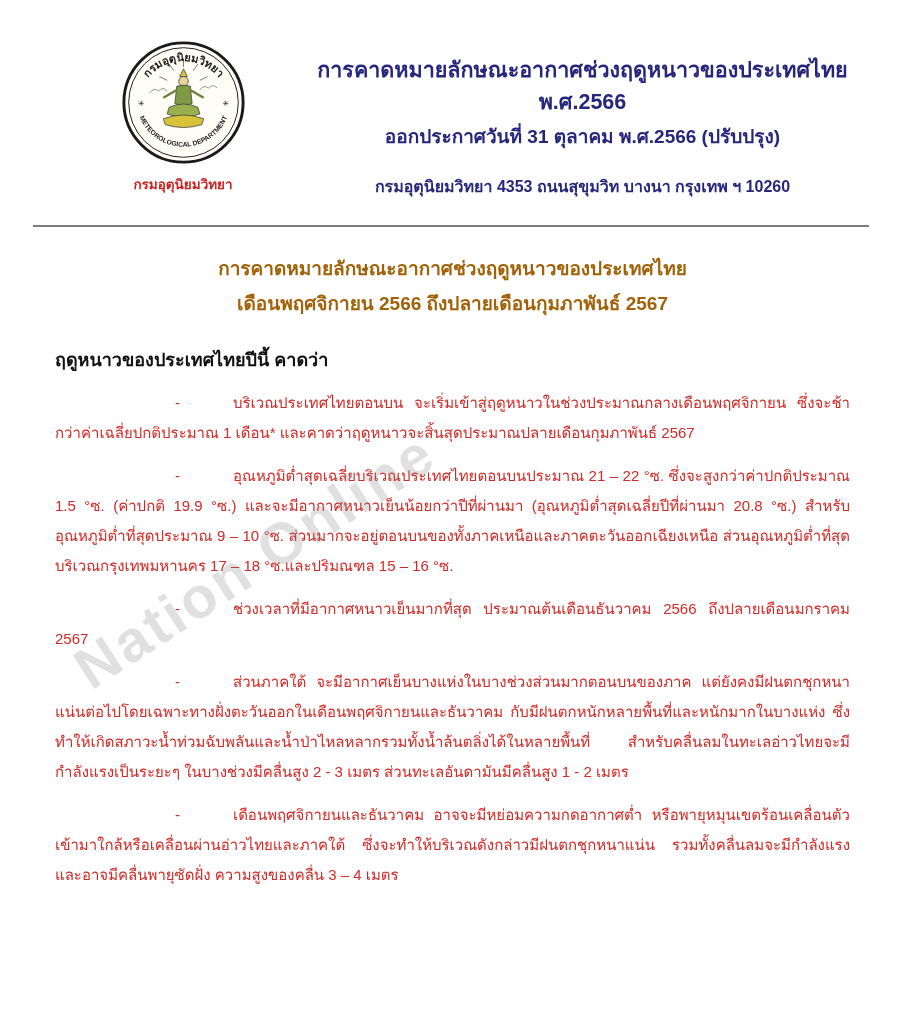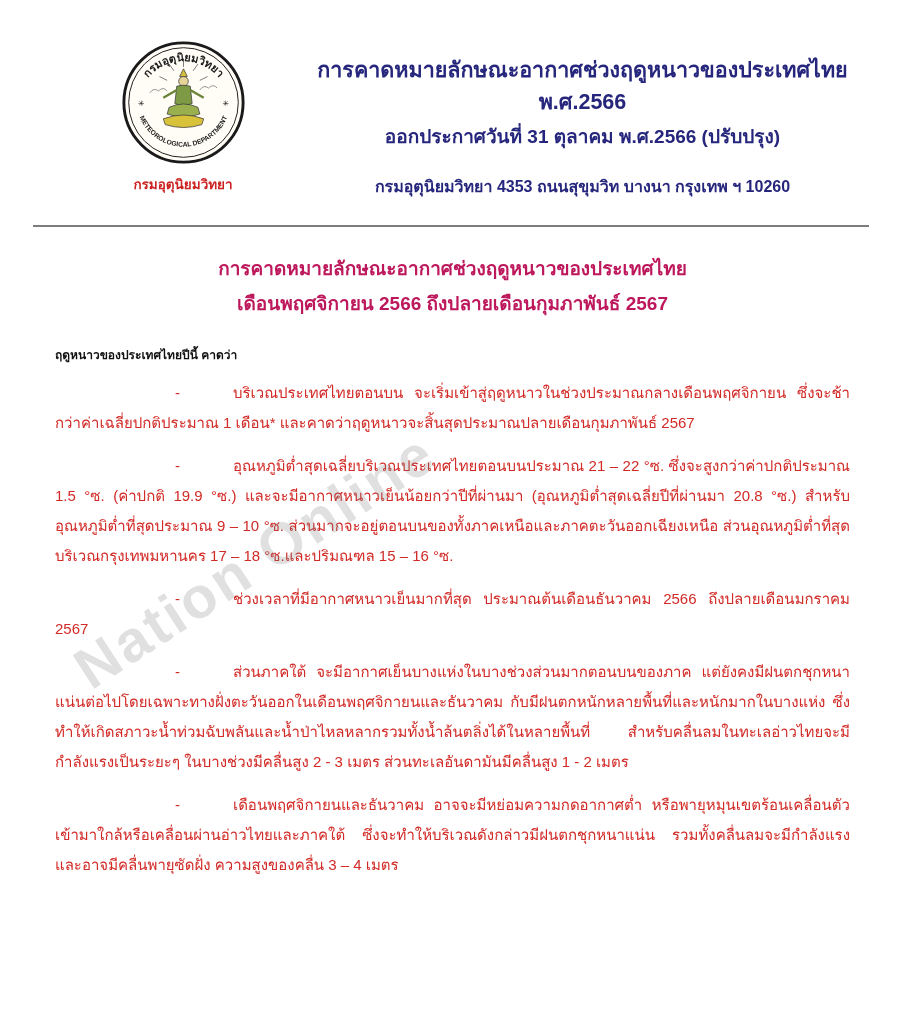--- a/index.html
+++ b/index.html
@@ -46,30 +46,30 @@
   .divider {
     margin: 26px 33px 0 33px;
     border-top: 2px solid #7d7d7d;
     height: 0;
   }
 
   
   .content { padding: 24px 52px 0 55px; }
   .sec-heading {
     text-align: center;
-    color: #be185d;
+    color: #a16207;
     font-weight: bold;
     font-size: 19px;
     line-height: 35px;
   }
   .intro {
     margin-top: 24px;
     color: #111111;
     font-weight: bold;
-    font-size: 12px;
+    font-size: 18px;
   }
   .bullets { margin-top: 14px; }
   p.bullet {
     margin: 0 0 13px 0;
     color: #d22a26;
     font-size: 15px;
     line-height: 30px;
     text-align: justify;
     text-indent: 120px;
   }

